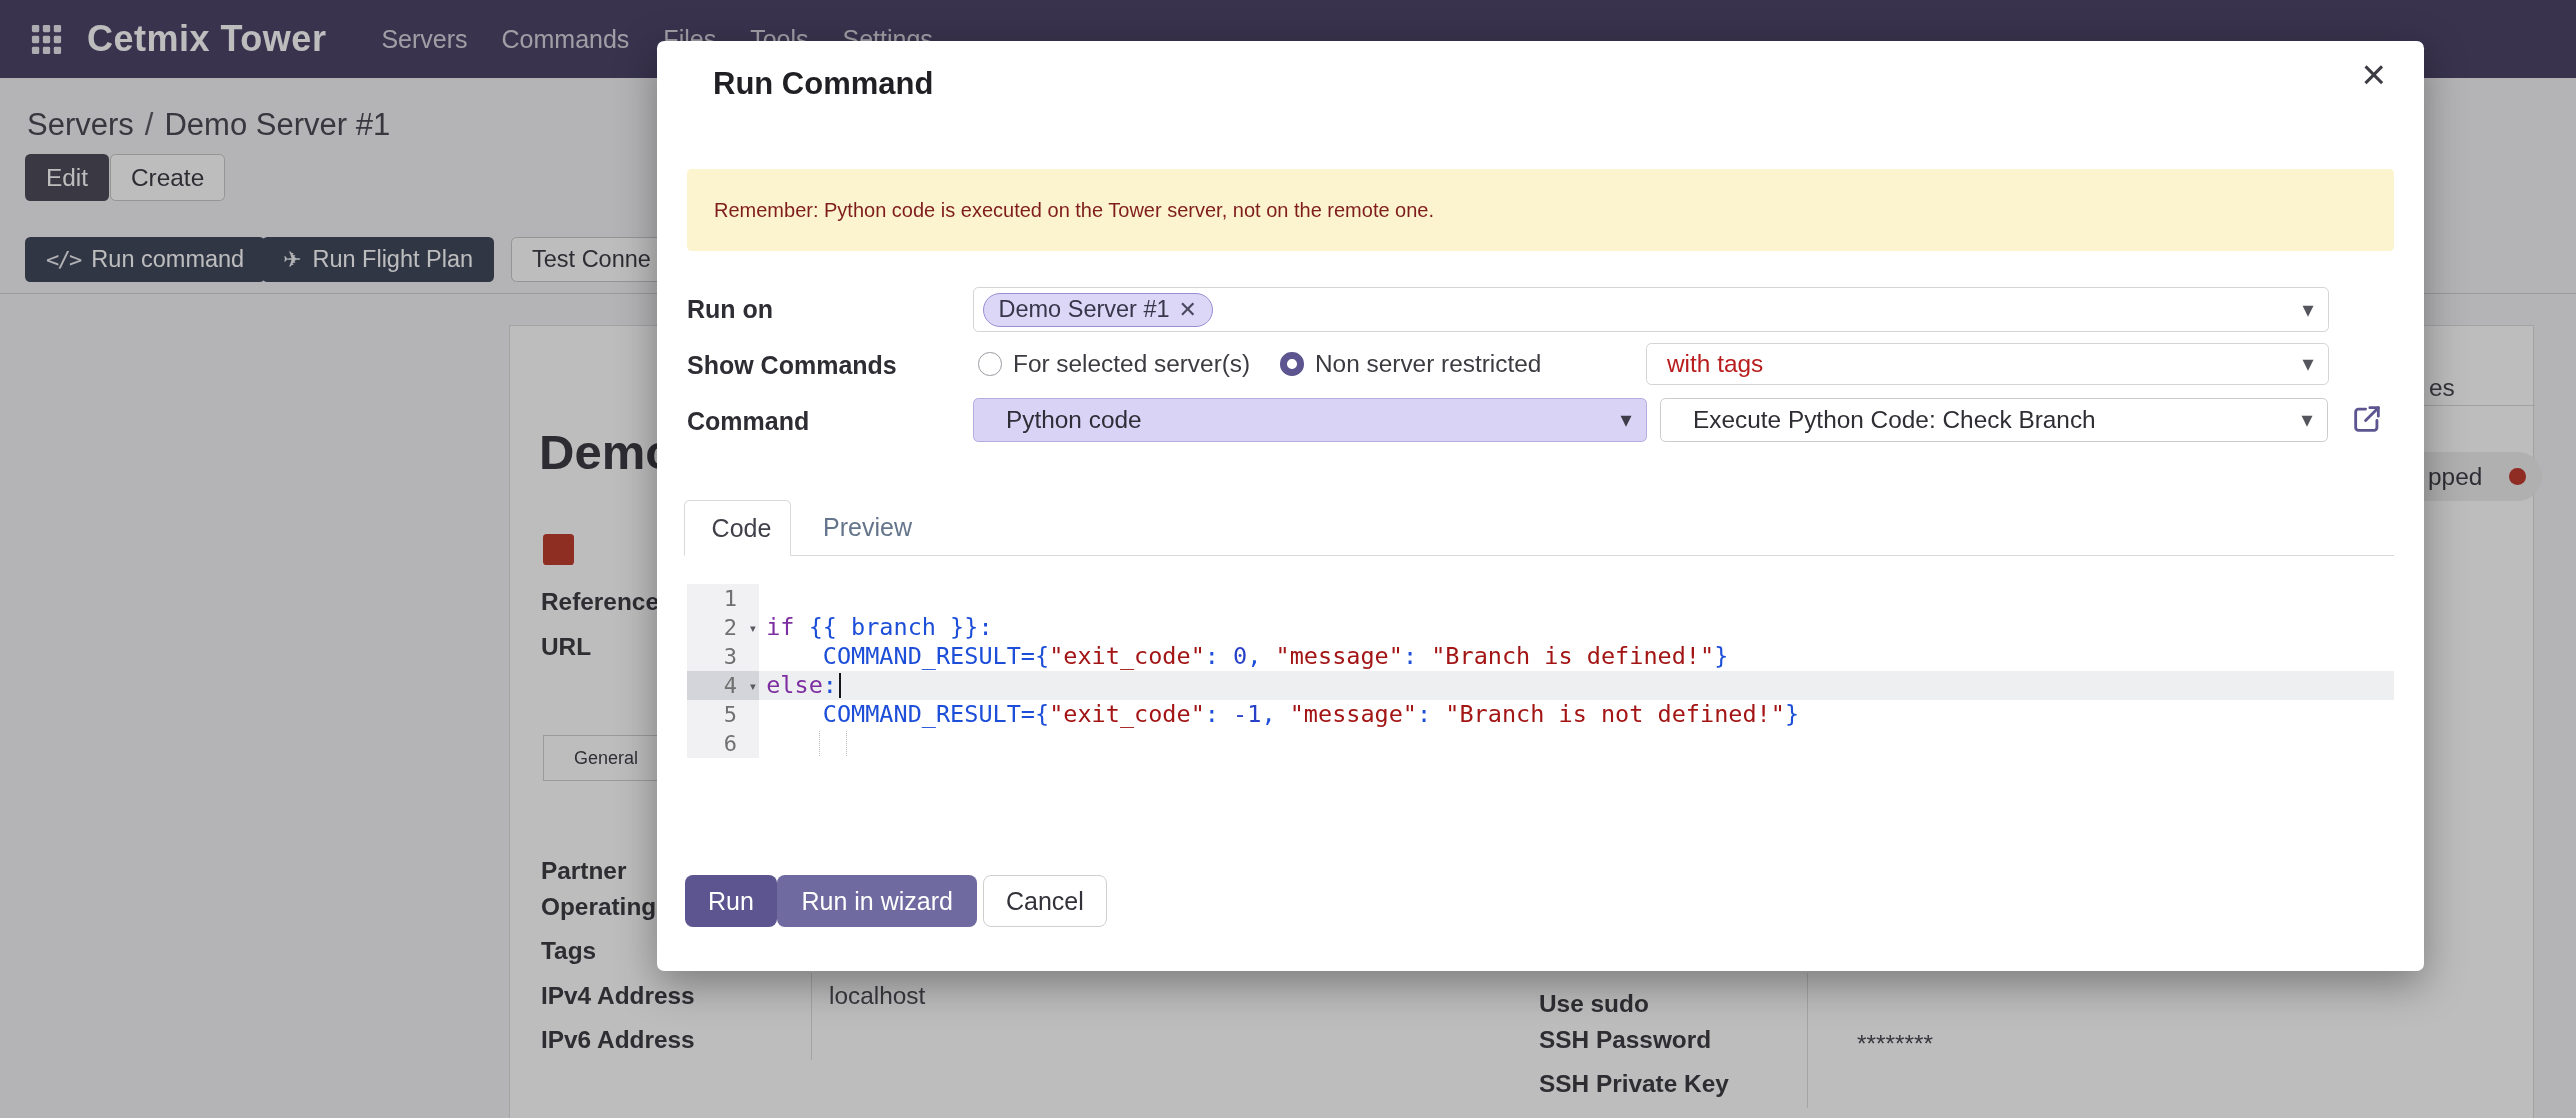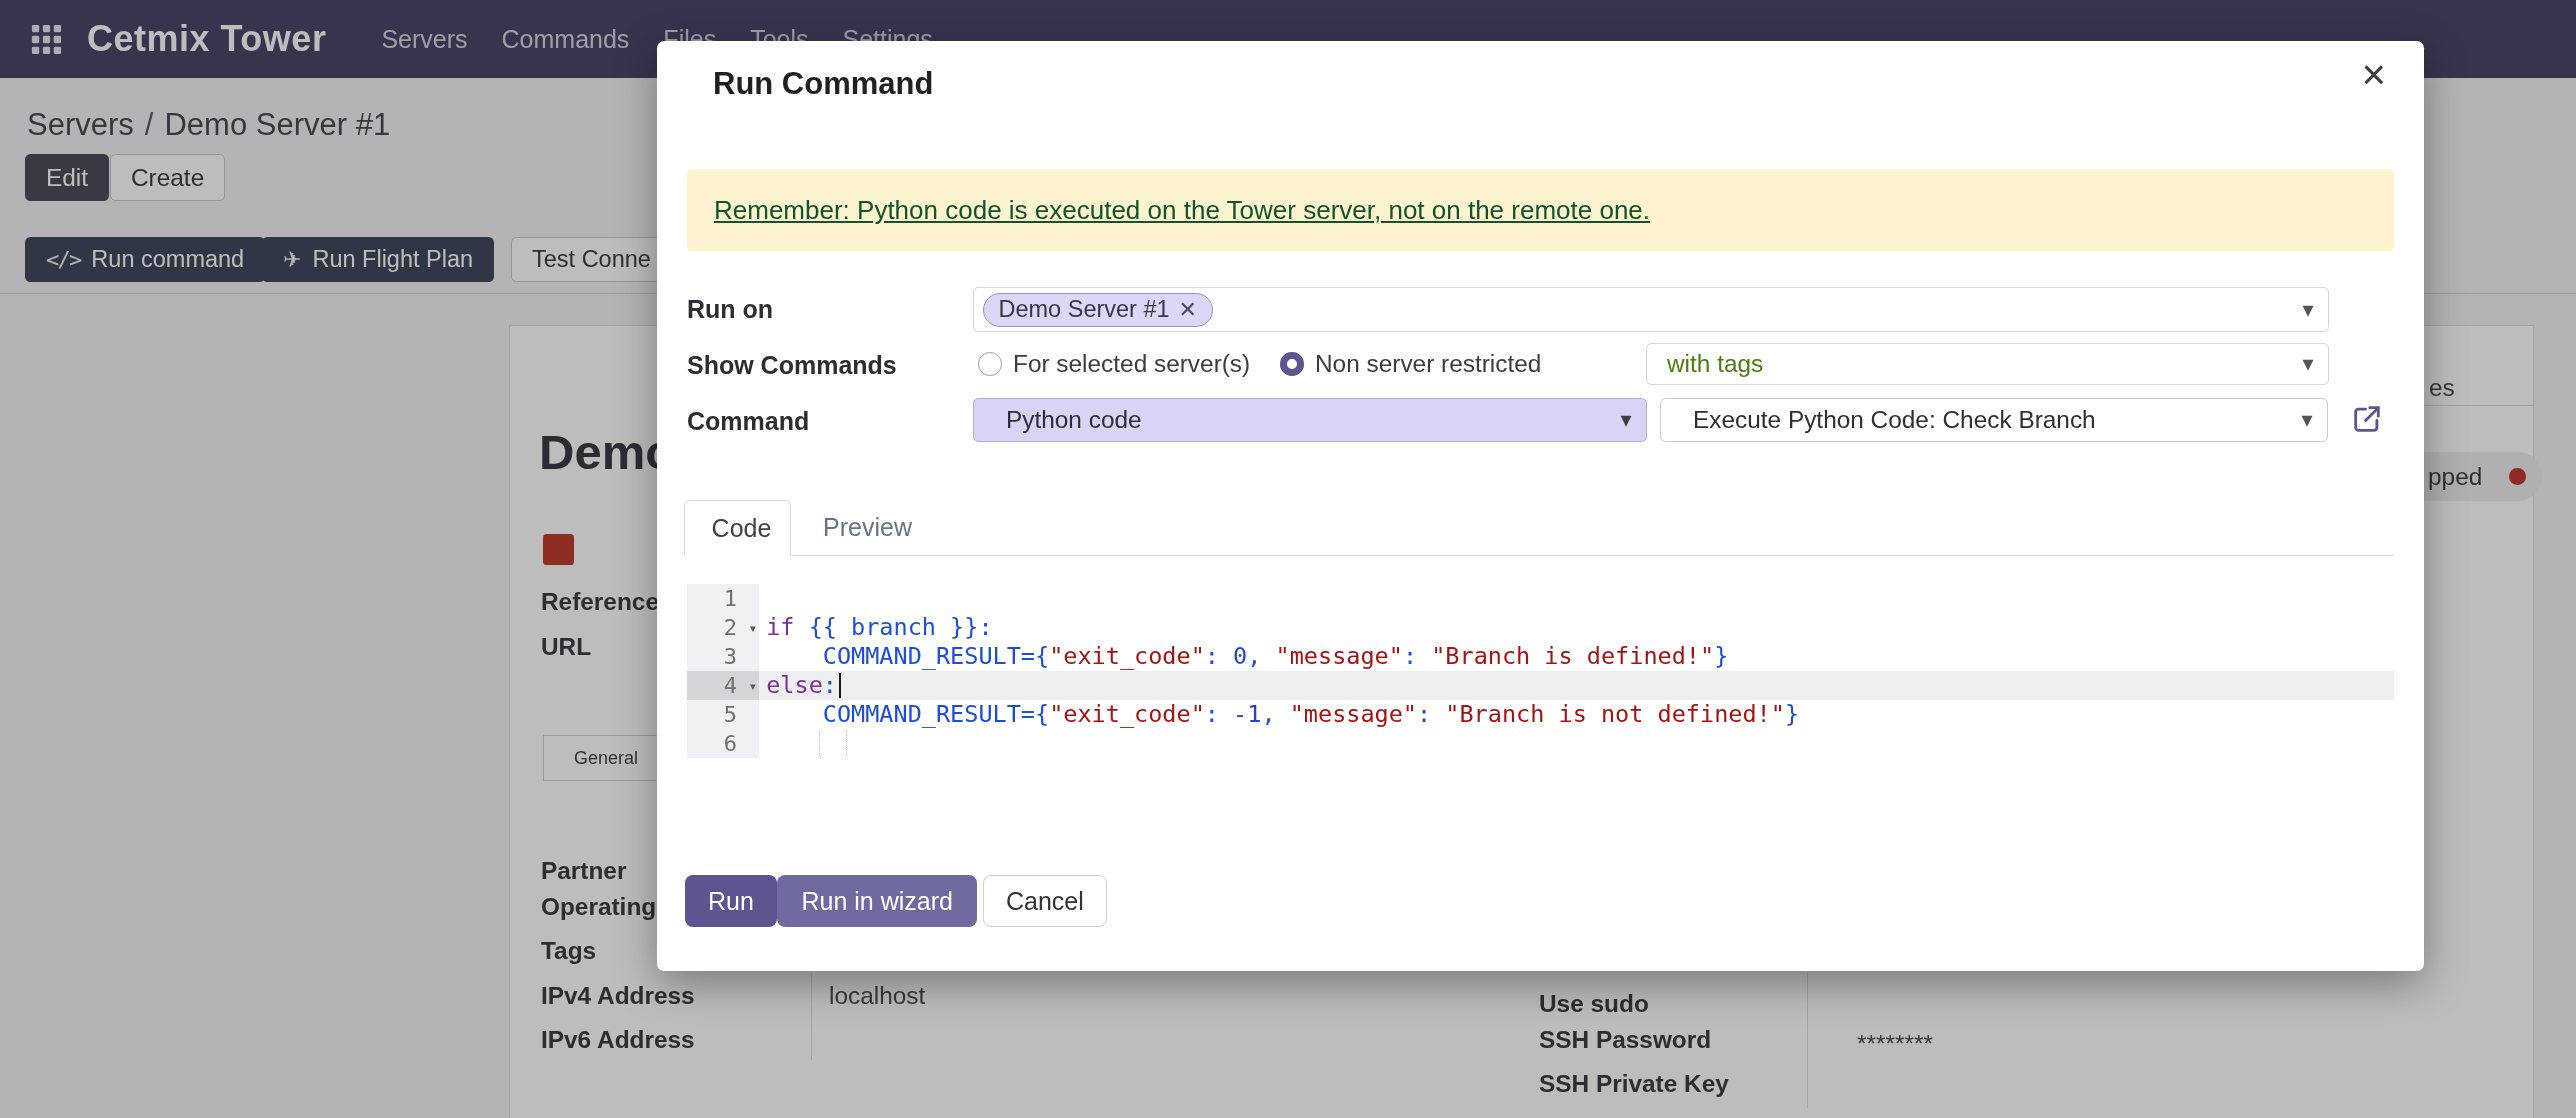--- a/index.html
+++ b/index.html
@@ -56,37 +56,37 @@
 
   
   .modal { position:absolute; left:657px; top:41px; width:1767px; height:930px; background:#ffffff;
            border-radius:7.2px; box-shadow:0 12.6px 42px rgba(0,0,0,0.35); z-index:10; }
   .modal .abs { position:absolute; }
   .modal-title { left:56px; top:25px; font-size:31px; font-weight:700; color:#1f1f24; }
   .modal-close { right:38px; top:12.6px; font-size:42px; color:#3c3c44; cursor:pointer; line-height:1; }
 
   .alert { left:30px; top:128px; width:1707px; height:82px; background:#fcf3cf; border-radius:4.5px;
            display:flex; align-items:center; padding-left:27px; }
-  .alert-text { font-size:26px; color:#14532d;text-decoration:underline; }
+  .alert-text { font-size:20px; color:#7f1d1d; }
 
   .form-label { left:30px; font-size:25px; font-weight:700; color:#2e2d34; white-space:nowrap; }
 
   .field-box { border:0.9px solid #d3d3d8; border-radius:5.4px; background:#fff; }
   .runon-field { left:316px; top:246px; width:1356px; height:45px; display:flex; align-items:center; padding:0 16.3px 0 9px; cursor:pointer; }
   .tag-chip { display:inline-flex; align-items:center; height:34px; padding:0 14.5px; border-radius:17px;
               background:#dcd7f7; border:0.9px solid #988fd2; font-size:23.5px; color:#37364a; }
   .tag-chip .x { margin-left:9px; font-size:22px; color:#4a4960; cursor:pointer; }
   .caret { position:absolute; right:14.5px; top:50%; transform:translateY(-50%); font-size:22px; color:#55555e; }
 
   .radio { width:23.5px; height:23.5px; border-radius:50%; background:#fff; border:1.8px solid #9a9aa1; display:inline-block; }
   .radio.checked { border:7.2px solid #5d5590; }
   .radio-label { font-size:24.4px; color:#3c3b42; white-space:nowrap; cursor:pointer; }
 
   .withtags-field { left:989px; top:302px; width:683px; height:42px; display:flex; align-items:center; padding-left:20px; cursor:pointer; }
-  .withtags-field .ph { font-size:24.4px; color:#4d7c0f; }
+  .withtags-field .ph { font-size:24.4px; color:#b91c1c; }
 
   .select { height:44px; display:flex; align-items:center; padding-left:32px; border-radius:5.4px; cursor:pointer; font-size:24.4px; }
   .sel-type { left:316px; top:357px; width:674px; background:#d9d4f5; border:0.9px solid #b4abdf; color:#2e2d38; }
   .sel-cmd  { left:1003px; top:357px; width:668px; background:#fff; border:0.9px solid #cbcbd0; color:#2f2e35; }
   .ext-link { left:1693px; top:361px; width:34px; height:34px; cursor:pointer; }
 
   .tab-code { left:27px; top:459px; width:107px; height:56px; background:#fff;
               border:0.9px solid #d8d8d8; border-bottom:0.9px solid #fff; border-radius:5.4px 5.4px 0 0;
               display:flex; align-items:center; justify-content:center; font-size:25px; color:#40404a; z-index:2; cursor:pointer;padding-left:8px; }
   .tab-preview { left:152px; top:459px; width:117px; height:55px; display:flex; align-items:center; justify-content:center;

